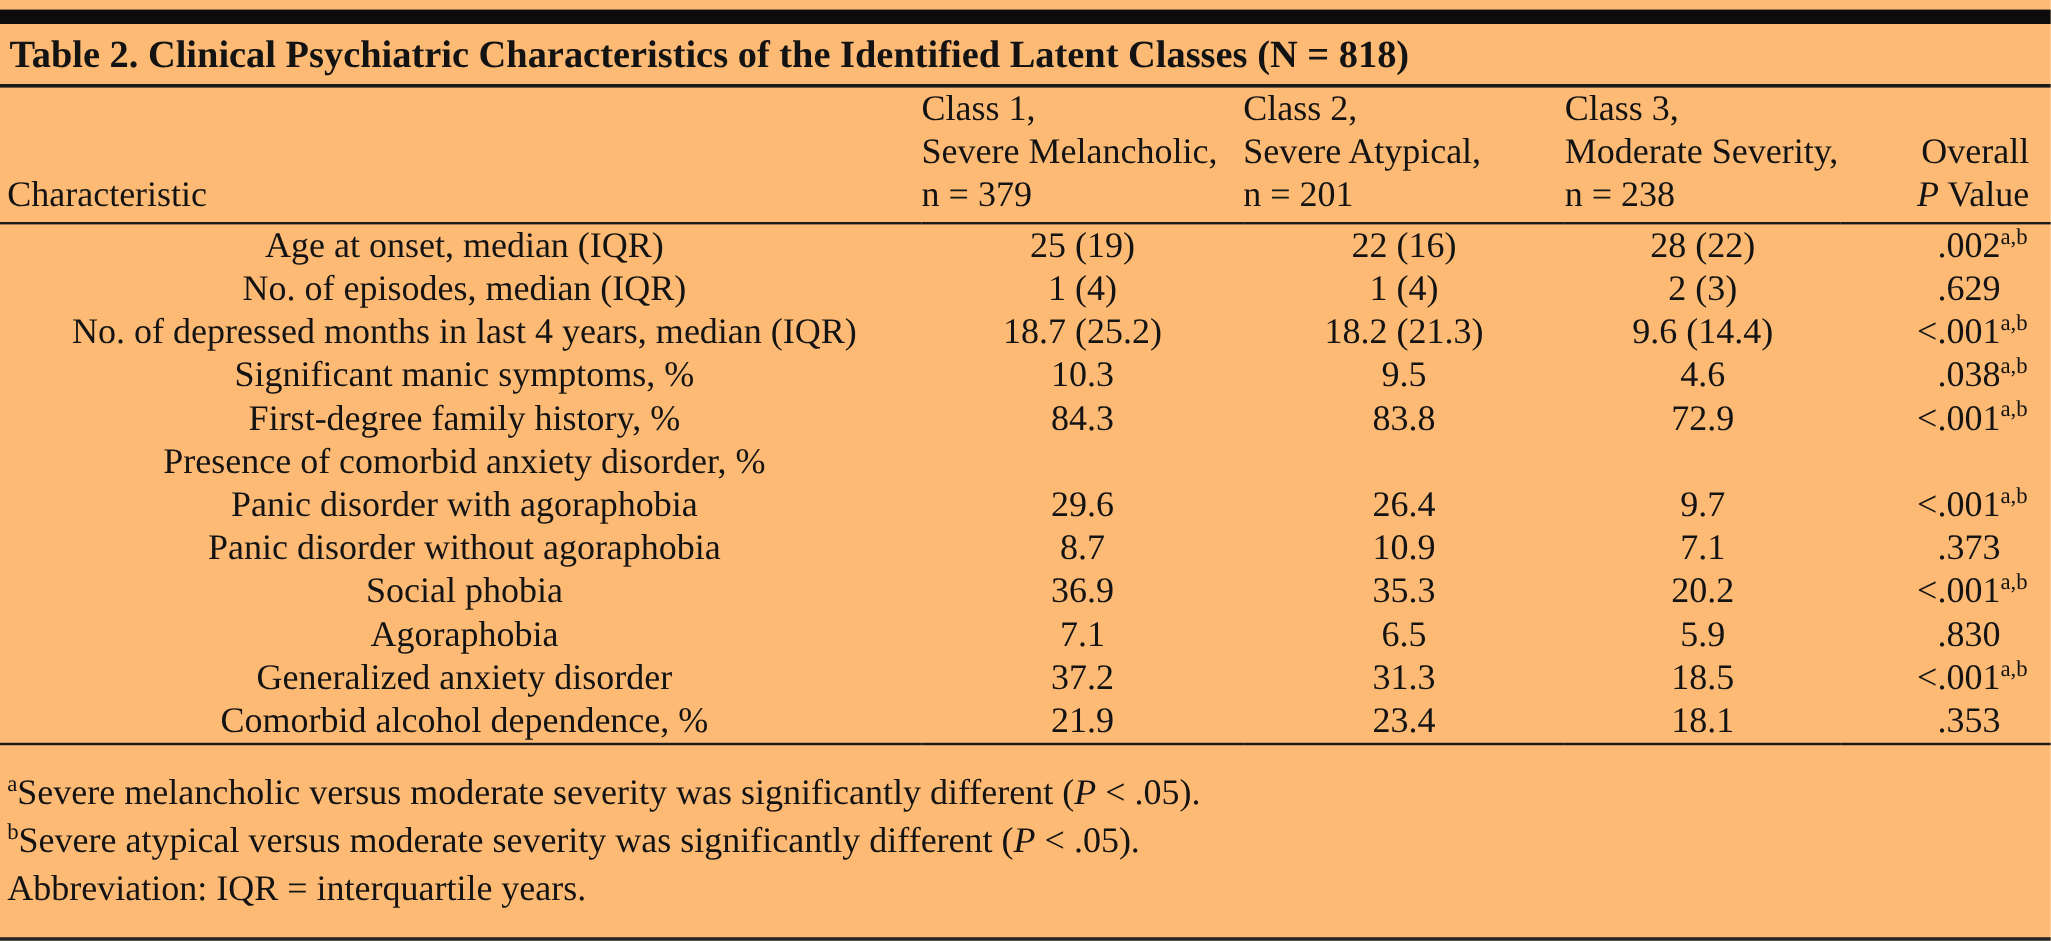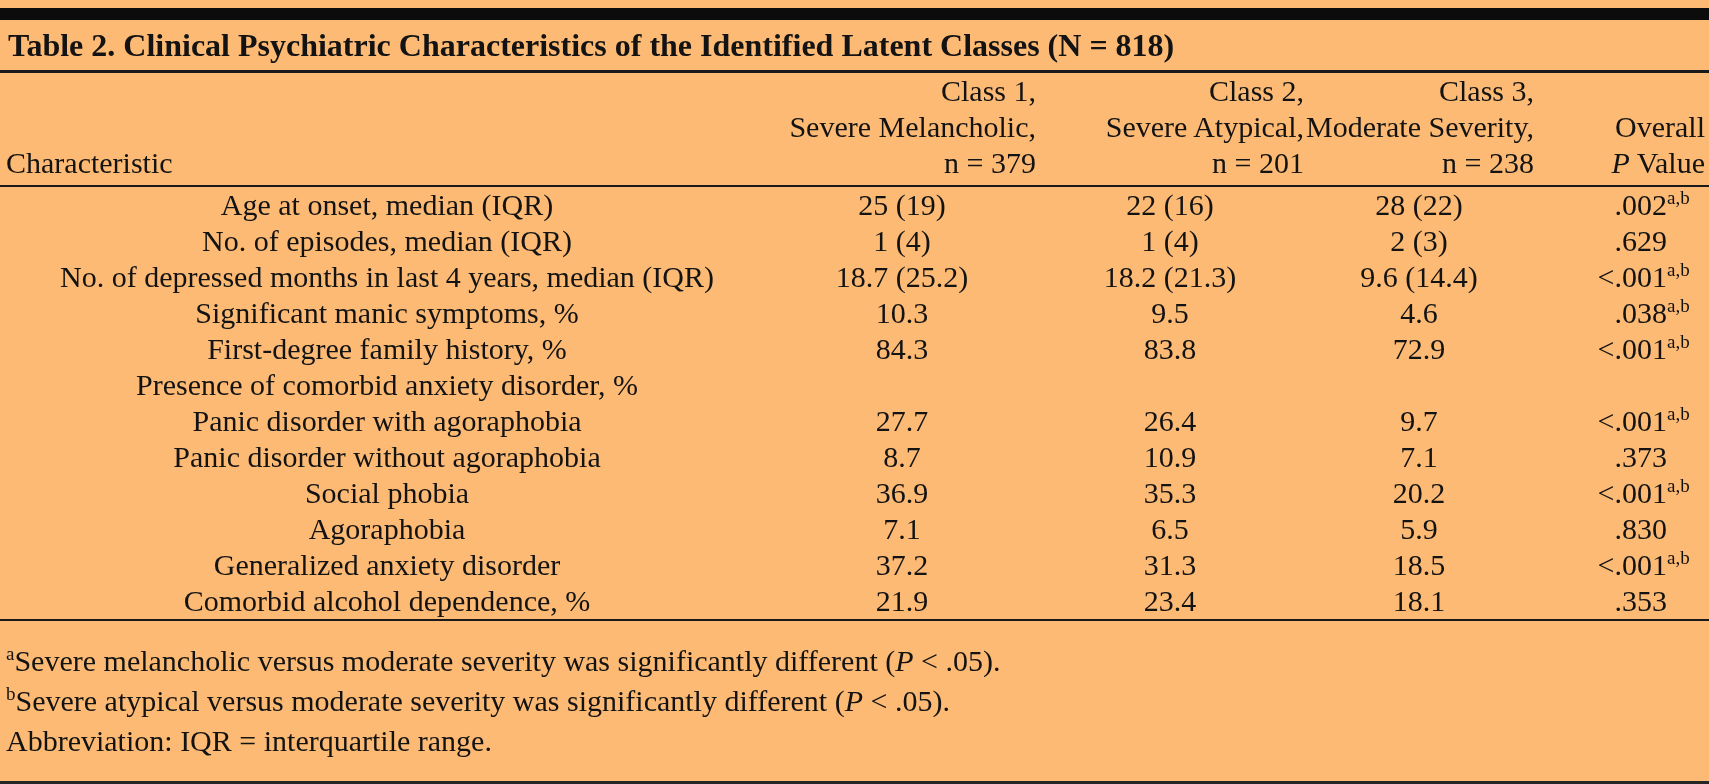--- a/index.html
+++ b/index.html
@@ -53,22 +53,22 @@
   thead th {
     font-weight: normal;
     vertical-align: bottom;
     padding: 0 0 4px 0;
     height: 108px;
     line-height: 36px;
     border-bottom: 2px solid #1a1a1a;
     white-space: nowrap;
   }
   th.h-char { text-align: left; padding-left: 6px; }
-  th.h-num  { text-align: right; }
-  th.h-p    { text-align: right; padding-right: 4px; }
+  th.h-num  { text-align: left; }
+  th.h-p    { text-align: right; padding-right: 18px; }
 
   tbody td {
     height: 36px;
     line-height: 36px;
     padding: 0;
     white-space: nowrap;
     overflow: visible;
   }
   td.cell-char { text-align: center; padding-left: 6px; }
   td.cell-char.indent { }
@@ -190,21 +190,21 @@
       </tr>
       <tr>
         <td class="cell-char">Presence of comorbid anxiety disorder, %</td>
         <td class="cell-val"></td>
         <td class="cell-val"></td>
         <td class="cell-val"></td>
         <td class="cell-p"><span></span><sup class="marker"></sup></td>
       </tr>
       <tr>
         <td class="cell-char indent">Panic disorder with agoraphobia</td>
-        <td class="cell-val">27.7</td>
+        <td class="cell-val">29.6</td>
         <td class="cell-val">26.4</td>
         <td class="cell-val">9.7</td>
         <td class="cell-p"><span>&lt;.001</span><sup class="marker">a,b</sup></td>
       </tr>
       <tr>
         <td class="cell-char indent">Panic disorder without agoraphobia</td>
         <td class="cell-val">8.7</td>
         <td class="cell-val">10.9</td>
         <td class="cell-val">7.1</td>
         <td class="cell-p"><span>.373</span><sup class="marker"></sup></td>
@@ -236,18 +236,18 @@
         <td class="cell-val">23.4</td>
         <td class="cell-val">18.1</td>
         <td class="cell-p"><span>.353</span><sup class="marker"></sup></td>
       </tr>
     </tbody>
   </table>
 
   <div class="footnotes">
     <div class="footnote"><sup class="marker">a</sup><span>Severe melancholic versus moderate severity was significantly different (</span><i>P</i><span> &lt; .05).</span></div>
     <div class="footnote"><sup class="marker">b</sup><span>Severe atypical versus moderate severity was significantly different (</span><i>P</i><span> &lt; .05).</span></div>
-    <div class="footnote"><sup class="marker"></sup><span>Abbreviation: IQR = interquartile range.</span><i></i><span></span></div>
+    <div class="footnote"><sup class="marker"></sup><span>Abbreviation: IQR = interquartile years.</span><i></i><span></span></div>
   </div>
 
   <div class="bottom-bar"></div>
 
 </div>
 
 </body></html>

